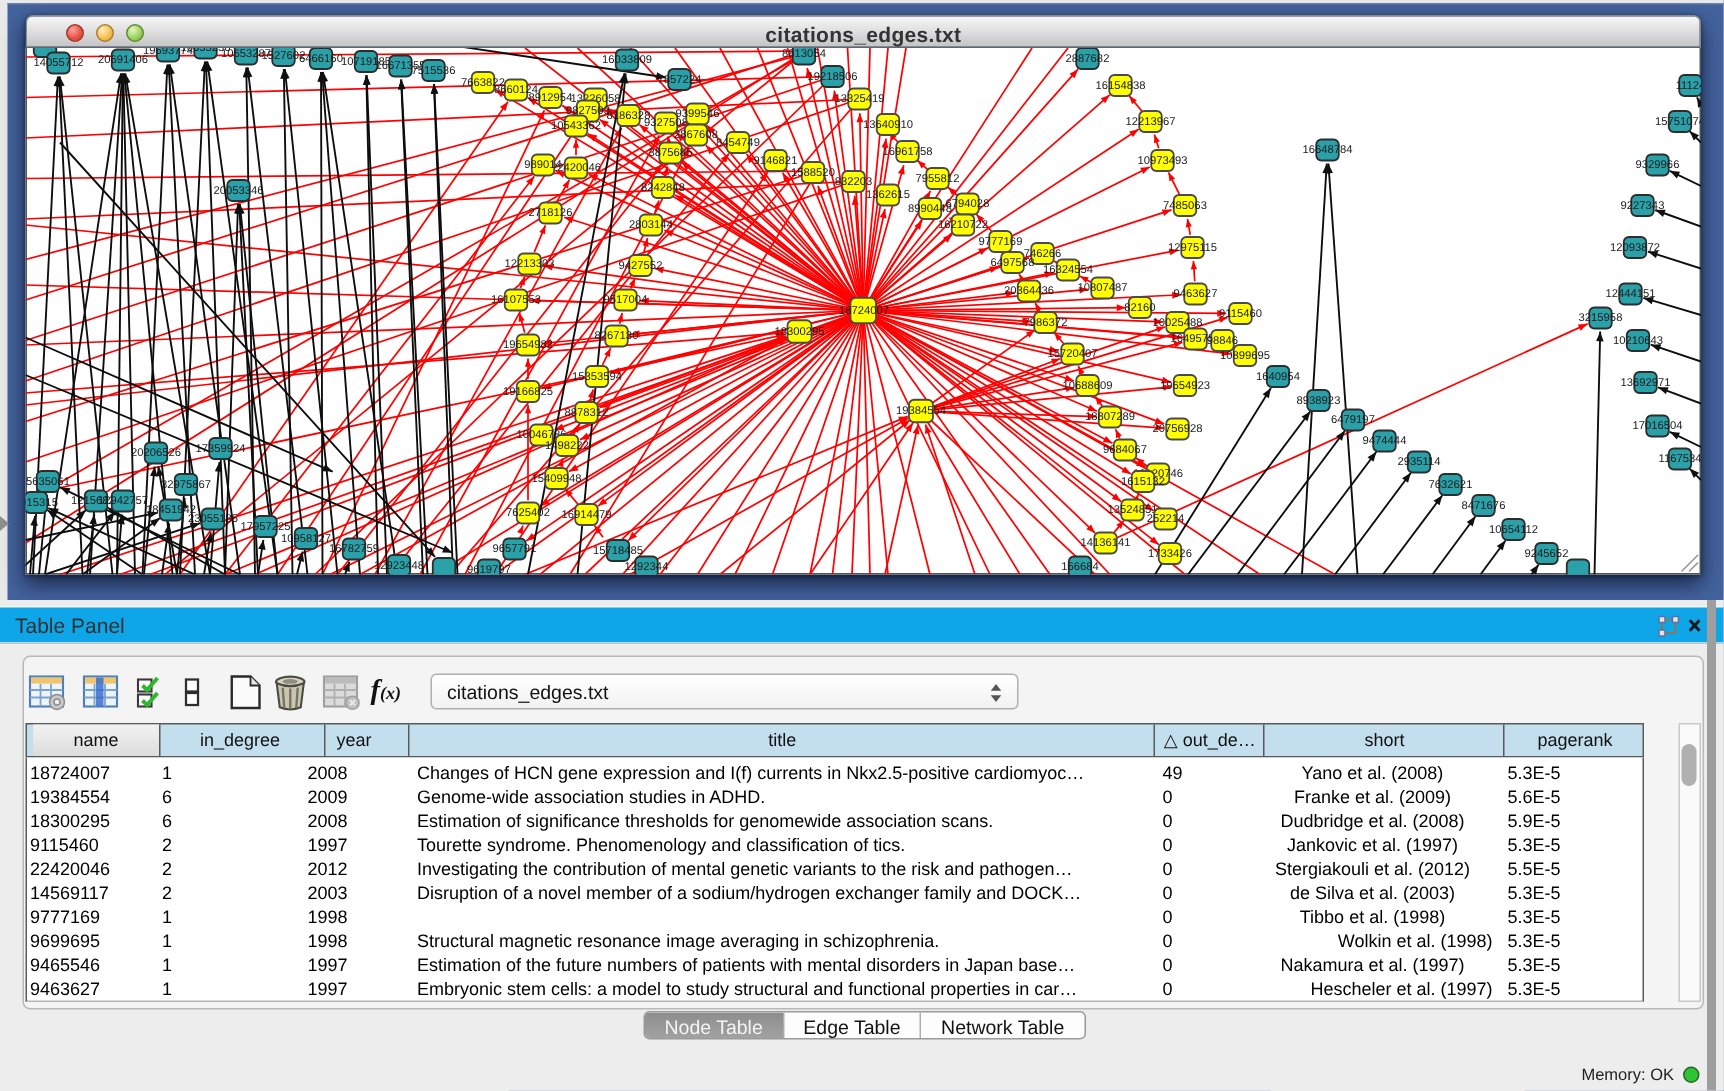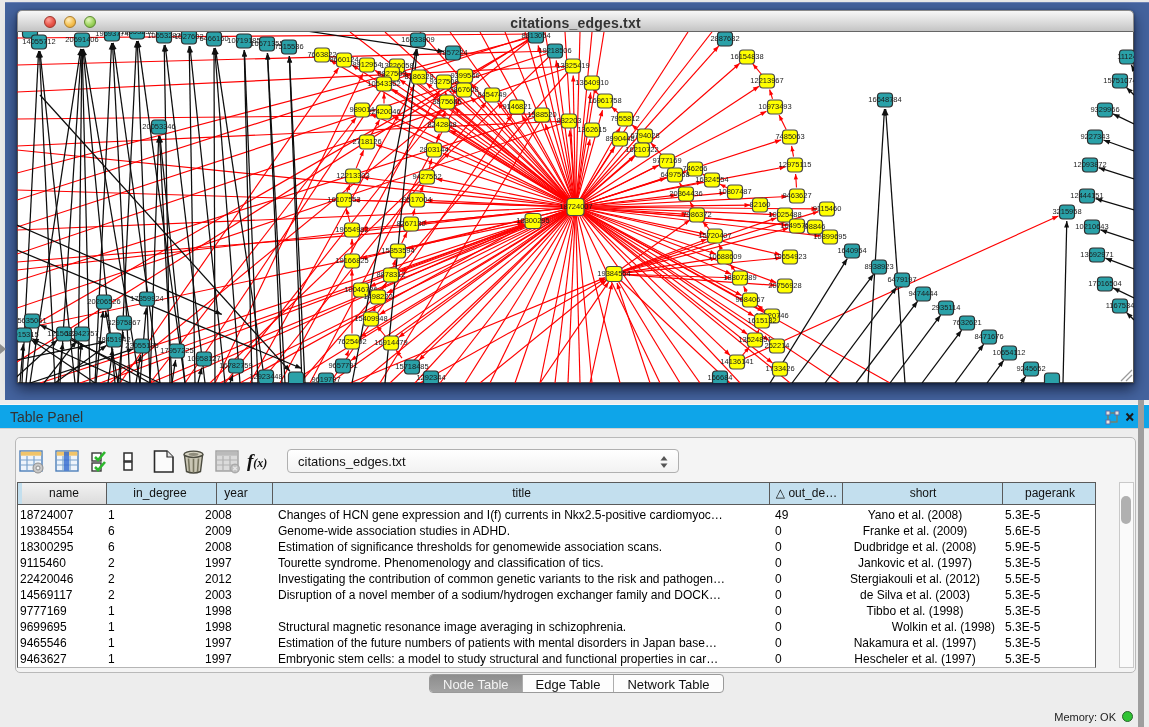--- a/index.html
+++ b/index.html
@@ -957,21 +957,21 @@
       <span style="left:205px">1997</span>
 <span style="left:278px">Tourette syndrome. Phenomenology and classification of tics.</span>
       <span style="left:775px">0</span>
 <span style="left:835px;width:160px;text-align:center">Jankovic et al. (1997)</span>
       <span style="left:1005px">5.3E‑5</span>
     </div>
     <div class="trow" style="top:172px">
 <span style="left:20px">22420046</span>
       <span style="left:108px">2</span>
       <span style="left:205px">2012</span>
-<span style="left:278px">Investigating the contribution of common genetic variants to the risk and pathogen…</span>
+<span style="left:278px">Investigating the contribution of mental genetic variants to the risk and pathogen…</span>
       <span style="left:775px">0</span>
 <span style="left:835px;width:160px;text-align:center">Stergiakouli et al. (2012)</span>
       <span style="left:1005px">5.5E‑5</span>
     </div>
     <div class="trow" style="top:188px">
 <span style="left:20px">14569117</span>
       <span style="left:108px">2</span>
       <span style="left:205px">2003</span>
 <span style="left:278px">Disruption of a novel member of a sodium/hydrogen exchanger family and DOCK…</span>
       <span style="left:775px">0</span>
@@ -1003,21 +1003,21 @@
       <span style="left:775px">0</span>
 <span style="left:835px;width:160px;text-align:center">Nakamura et al. (1997)</span>
       <span style="left:1005px">5.3E‑5</span>
     </div>
     <div class="trow" style="top:252px">
 <span style="left:20px">9463627</span>
       <span style="left:108px">1</span>
       <span style="left:205px">1997</span>
 <span style="left:278px">Embryonic stem cells: a model to study structural and functional properties in car…</span>
       <span style="left:775px">0</span>
-<span style="left:835px;width:160px;text-align:center">Hescheler et al. (1997)</span>
+<span style="left:835px;width:160px;text-align:right">Hescheler et al. (1997)</span>
       <span style="left:1005px">5.3E‑5</span>
     </div>
   <div id="vscroll"></div>
     <div id="vthumb"></div>
   <div id="tabs">
       <div class="tab sel">Node Table</div>
       <div class="tab">Edge Table</div>
       <div class="tab">Network Table</div>
     </div>
   <div id="mem">Memory: OK</div>

